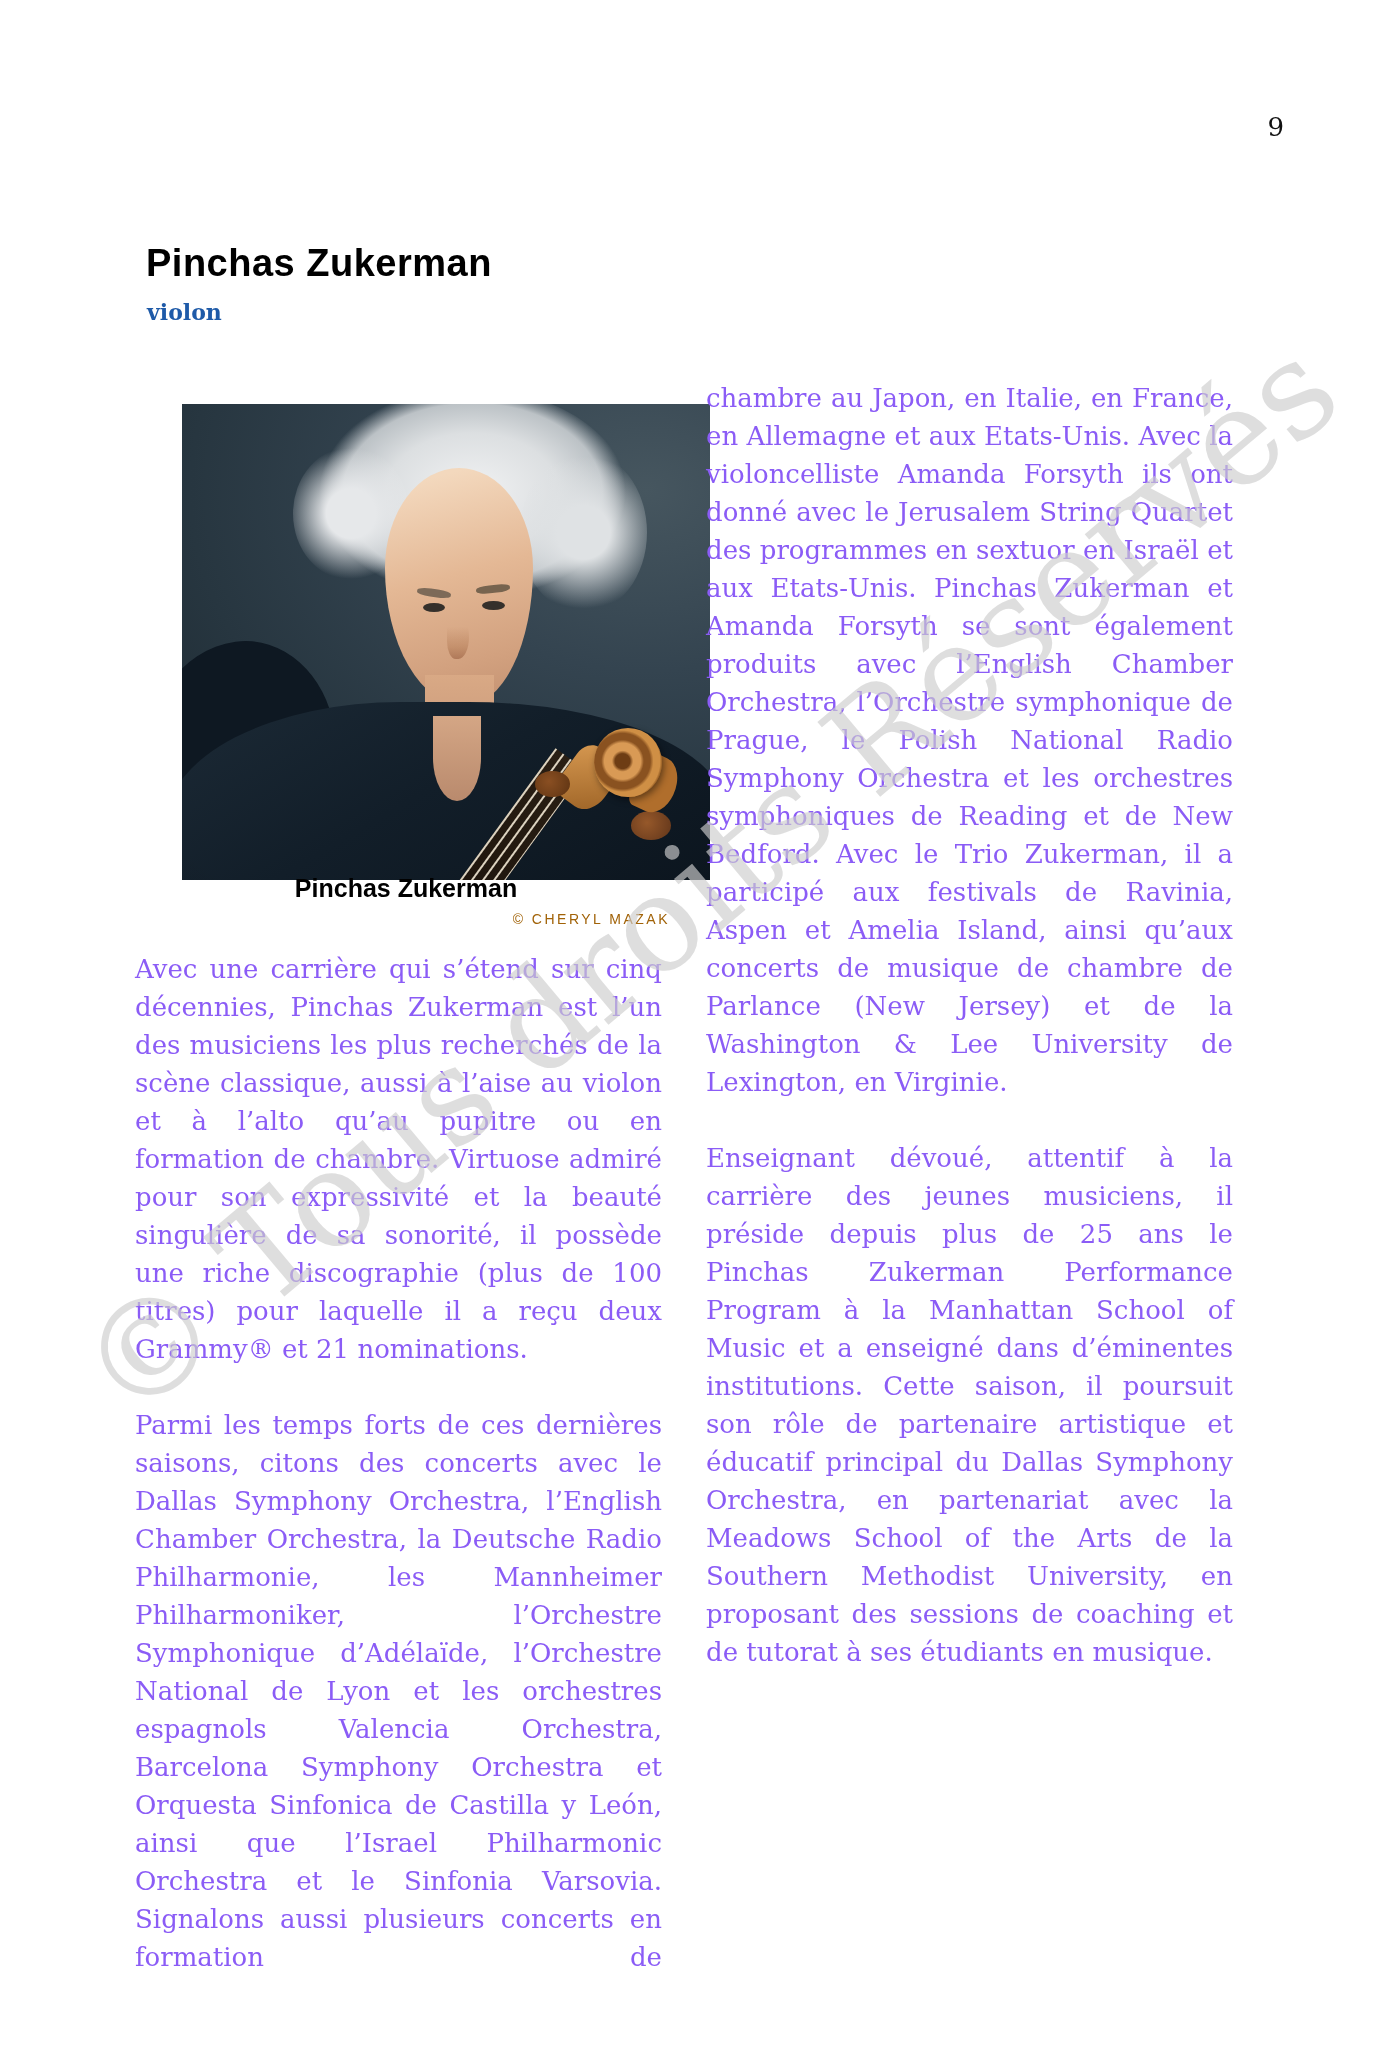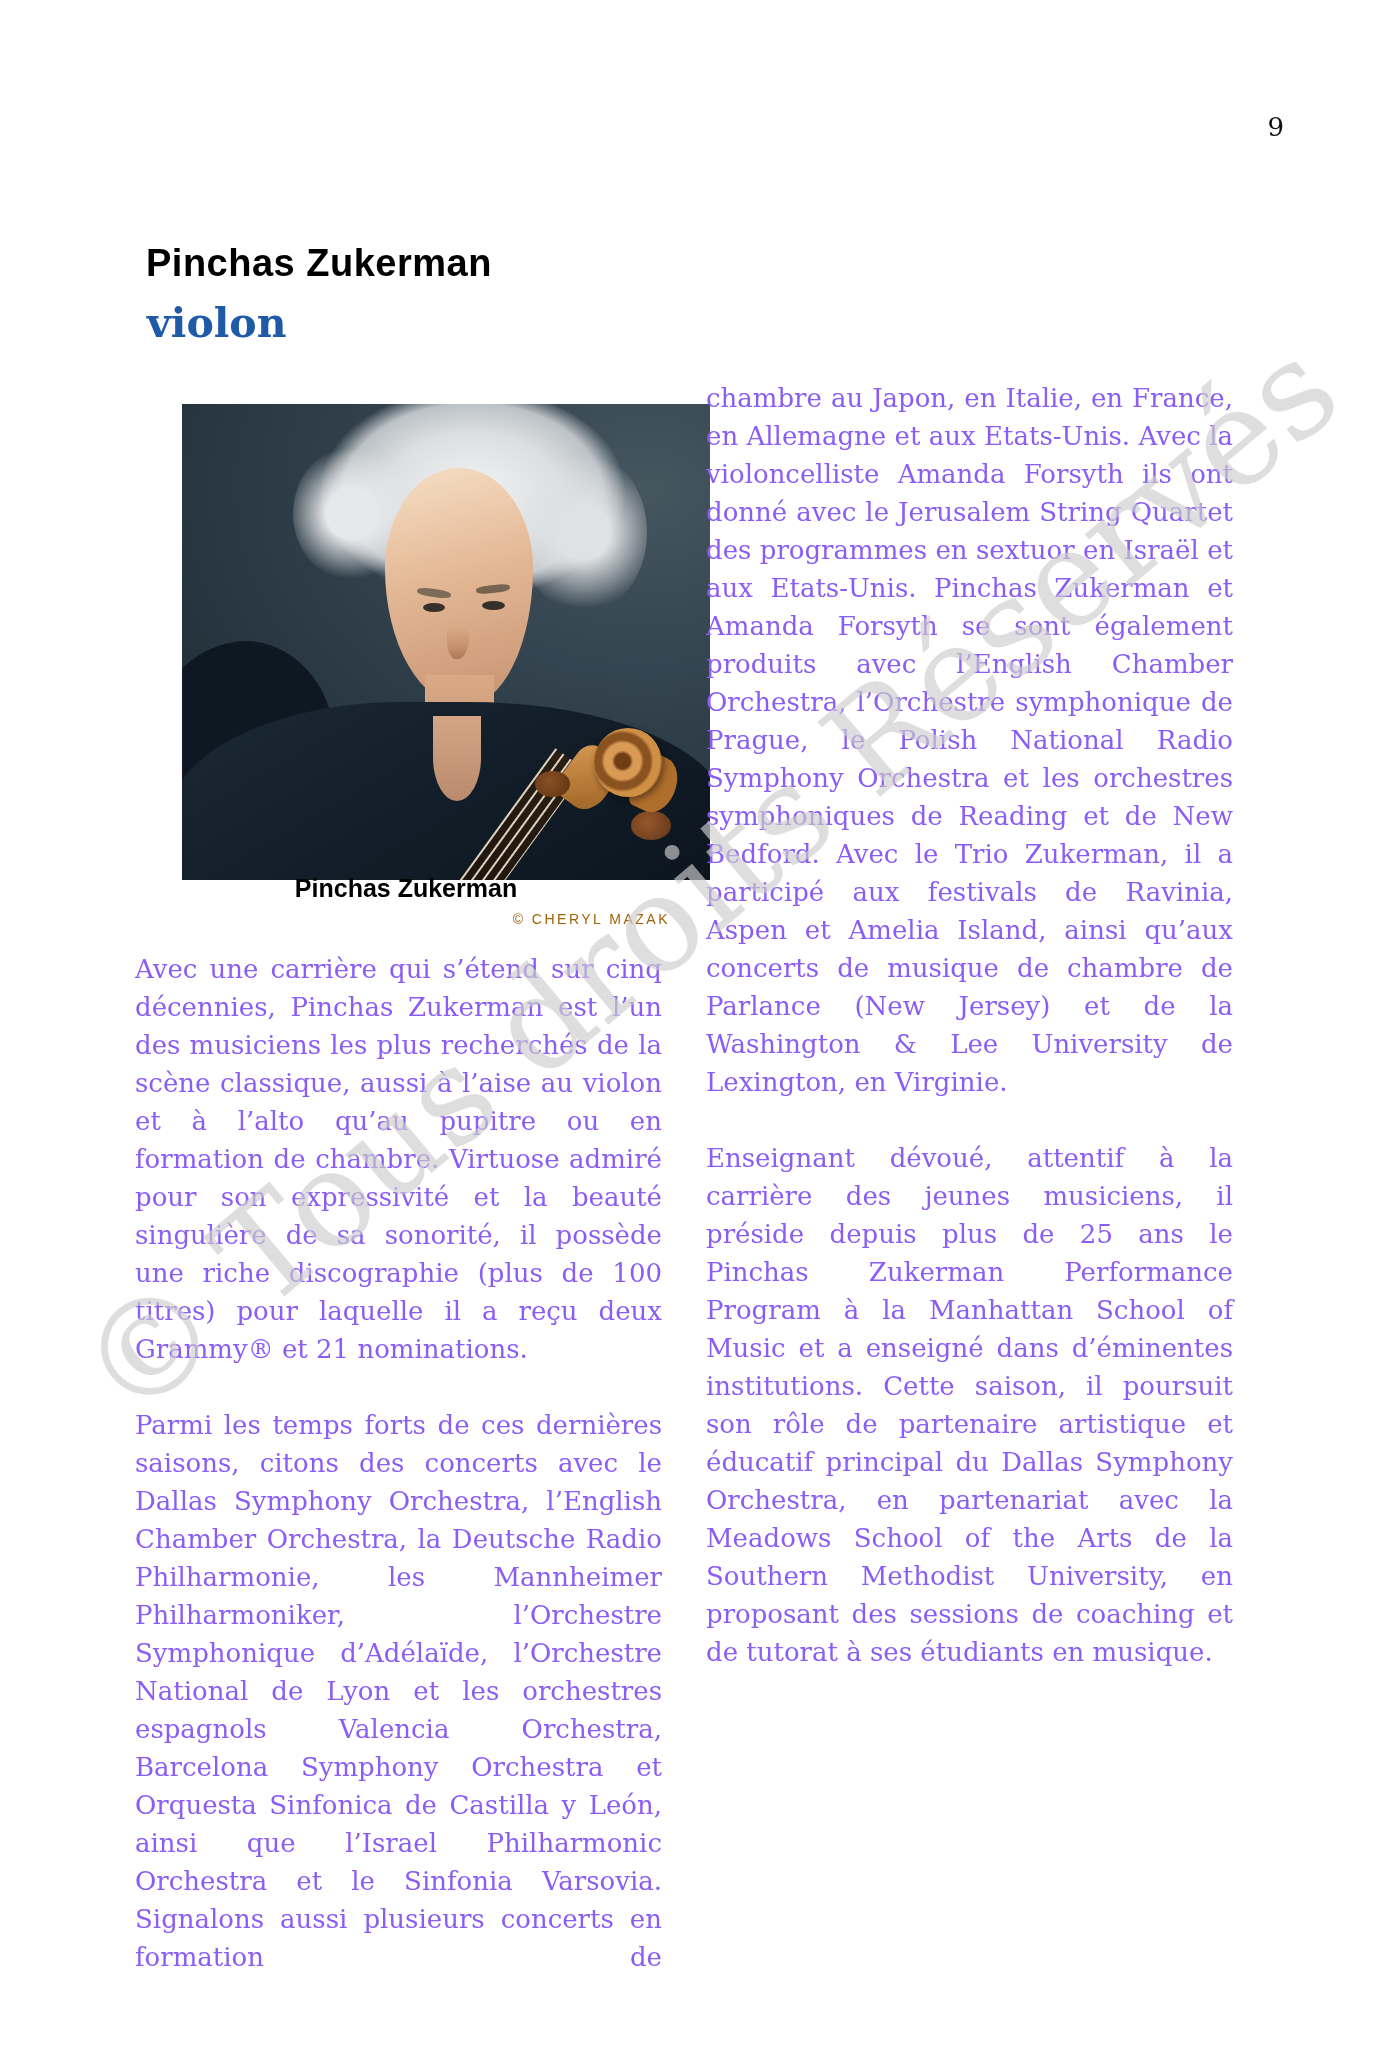--- a/index.html
+++ b/index.html
@@ -5,21 +5,21 @@
   html,body{margin:0;padding:0;background:#ffffff;}
   .page{position:relative;width:1378px;height:2067px;background:#ffffff;overflow:hidden;
         font-family:"Liberation Sans",sans-serif;color:#000;}
 
   .page-number{position:absolute;top:112px;right:94px;font-family:"DejaVu Serif",serif;
                font-size:26px;color:#111;}
 
   .title{position:absolute;left:146px;top:242px;margin:0;font-family:"Liberation Sans",sans-serif;
          font-weight:700;font-size:38px;letter-spacing:.5px;color:#000;}
   .subtitle{position:absolute;left:147px;top:299px;font-family:"DejaVu Serif",serif;
-            font-weight:700;font-size:41px;color:#1e5aa8;}
+            font-weight:700;font-size:22px;color:#1e5aa8;}
 
   
   .photo{position:absolute;left:142px;top:388px;width:528px;height:476px;overflow:hidden;
          background:radial-gradient(120% 100% at 88% 18%, #46565f 0%, #344450 38%, #273640 72%, #1d2a32 100%);}
   .photo div{position:absolute;}
   .ph-shadow-bl{left:-12%;top:52%;width:62%;height:64%;
         background:radial-gradient(closest-side, rgba(6,12,16,.55), rgba(6,12,16,0) 72%);}
   .ph-hair{left:25%;top:-3%;width:60%;height:49%;border-radius:48% 52% 55% 45%;
         background:radial-gradient(62% 58% at 50% 44%, #f1f2f3 0%, #dcdfe1 44%, #bcc2c6 66%, rgba(150,158,163,0) 78%);}
   .ph-hair2{left:21%;top:9%;width:22%;height:28%;border-radius:50%;

